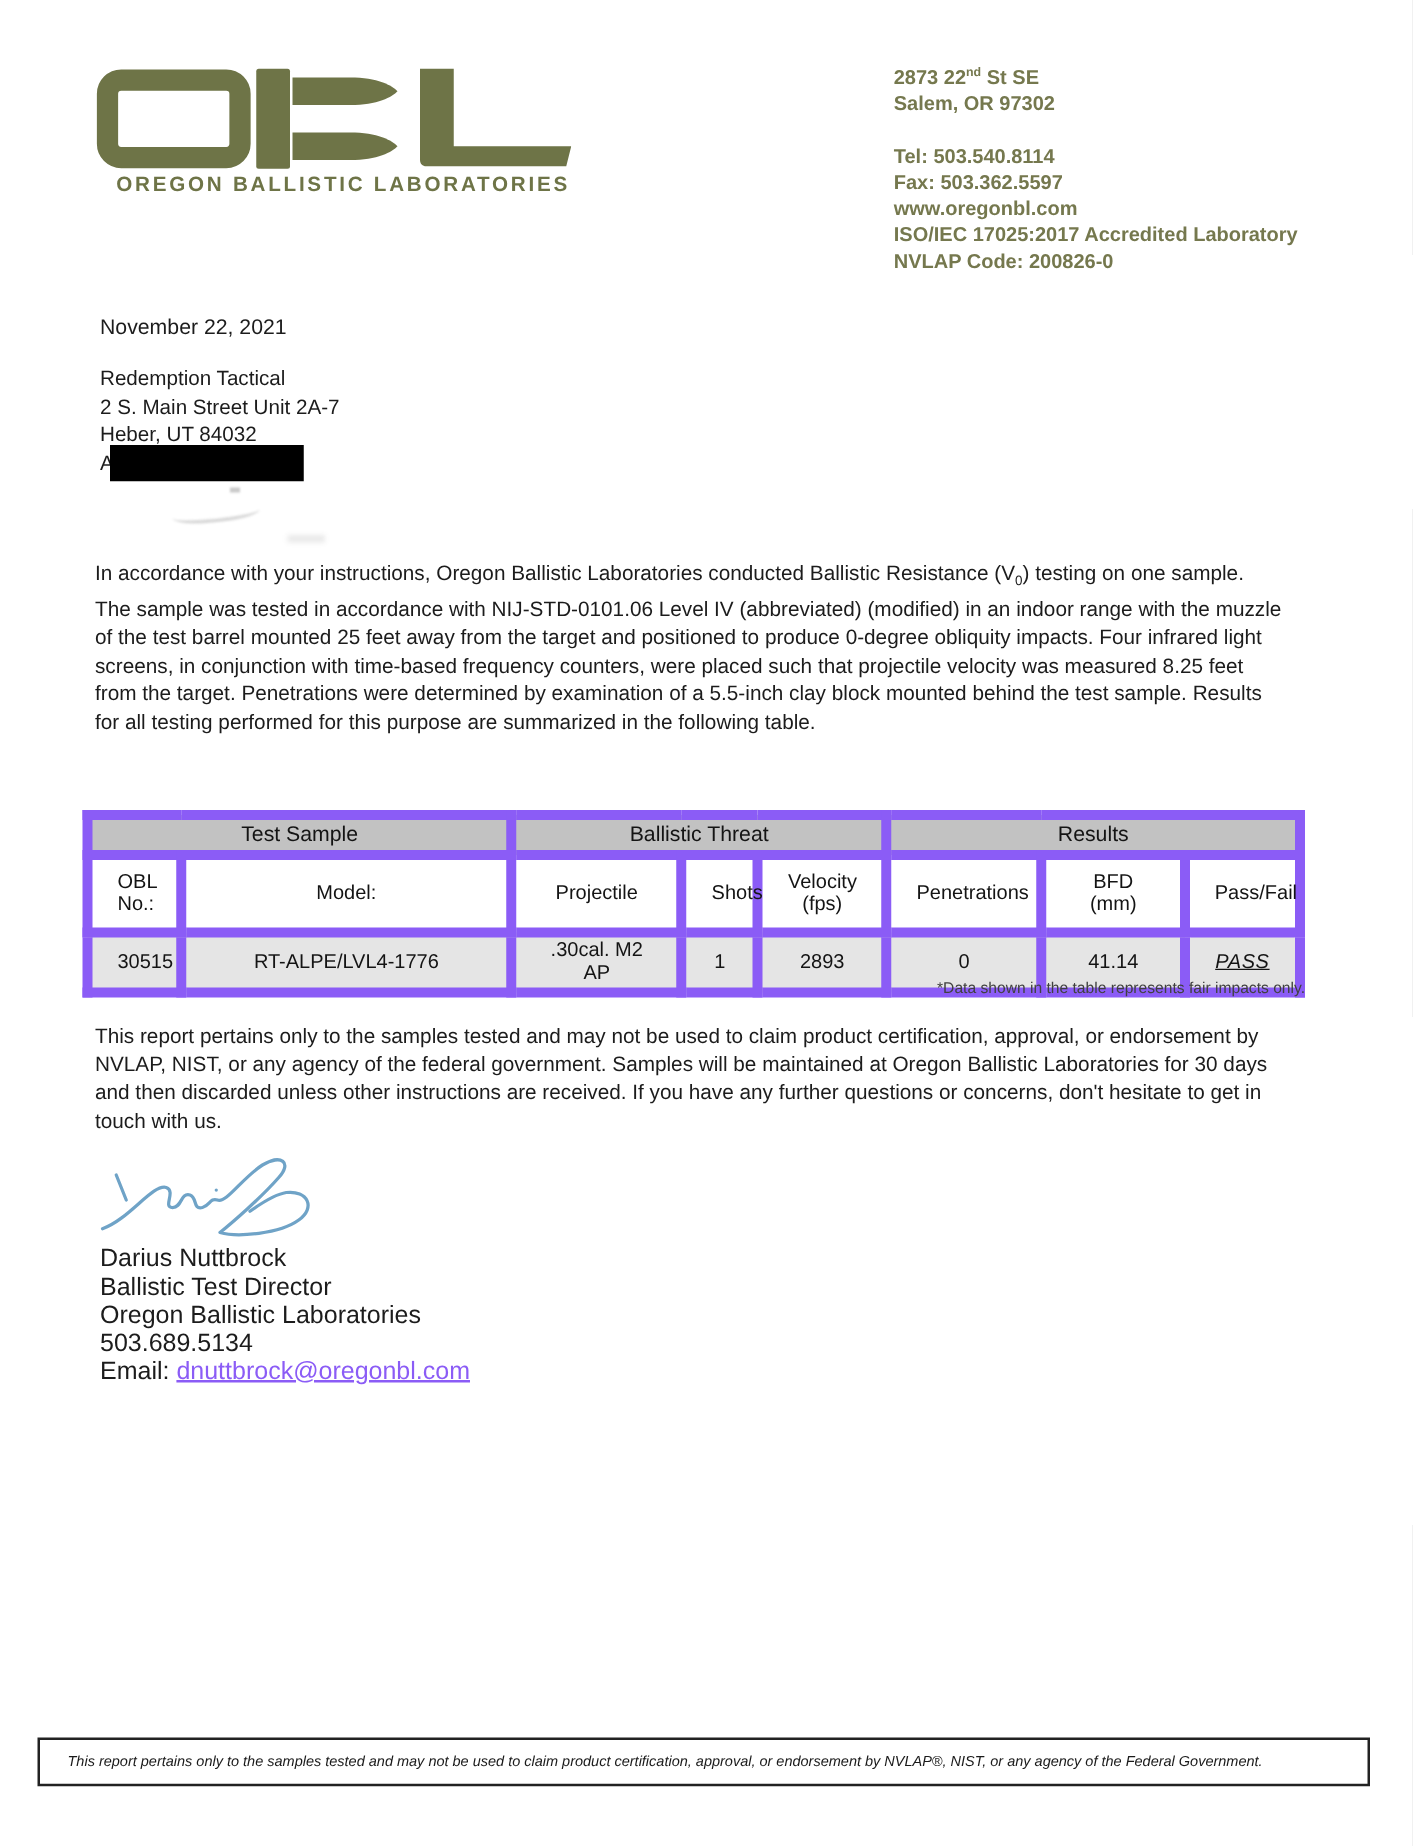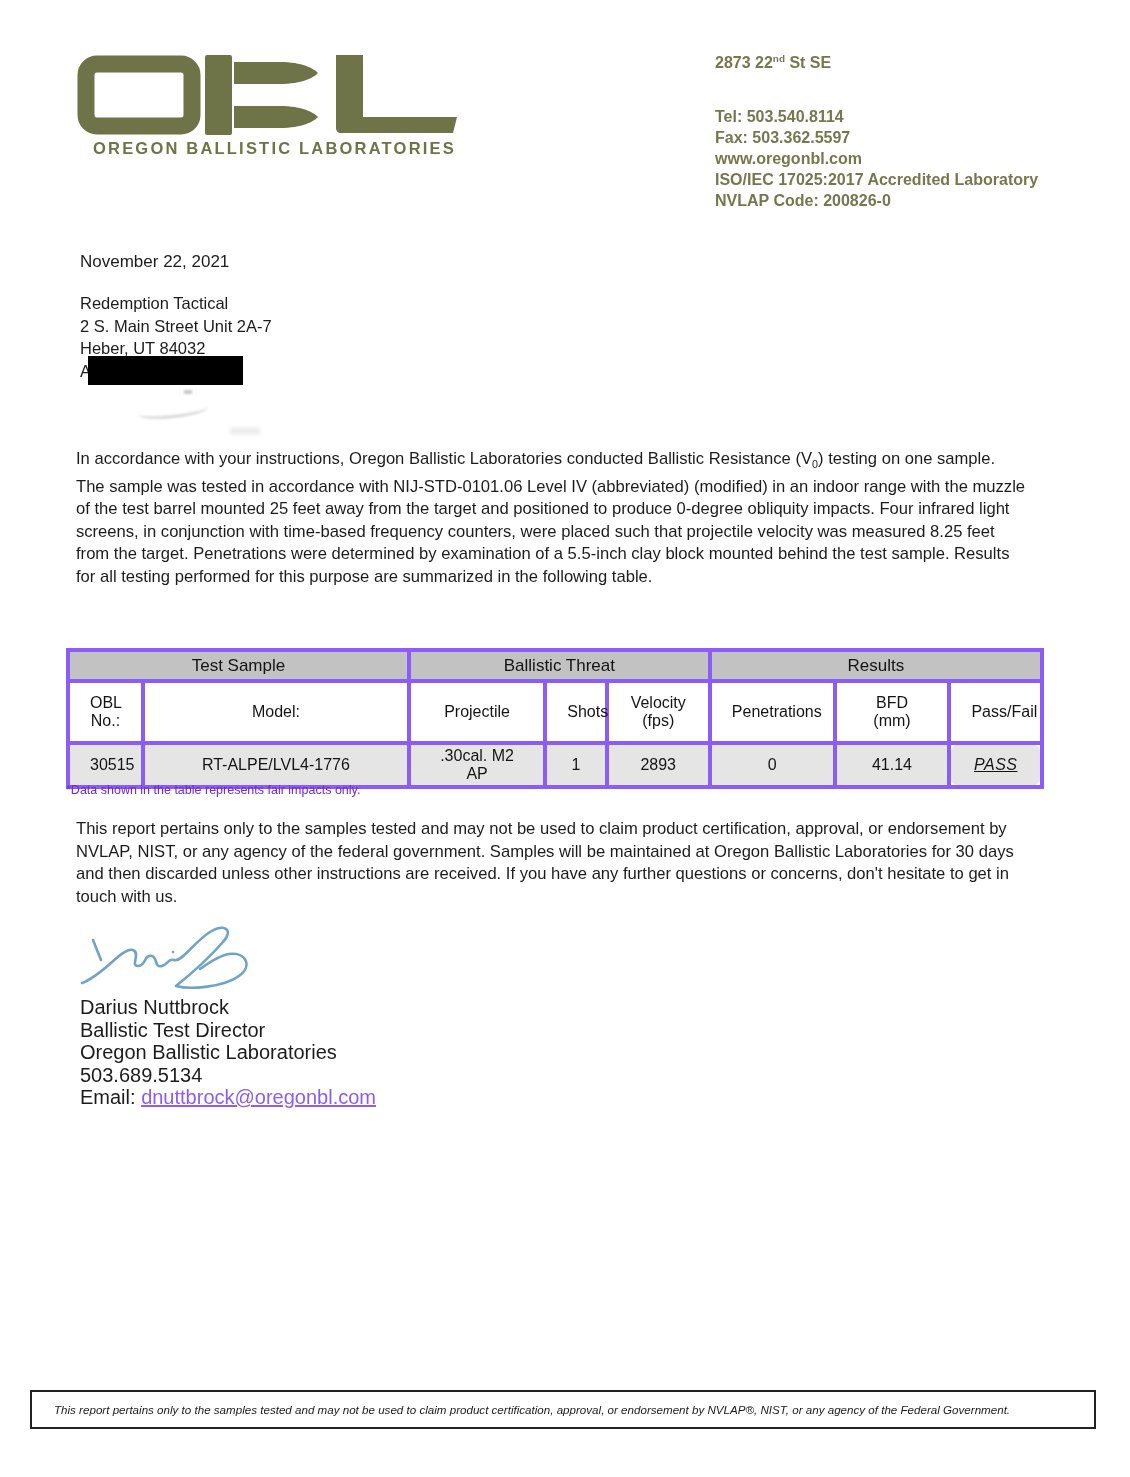--- a/index.html
+++ b/index.html
@@ -23,21 +23,21 @@
     padding-left: 18px;
     font-size: 16.5px;
     font-weight: bold;
     letter-spacing: 2.2px;
     color: #6e7447;
   }
   .contact-block {
     position: absolute; left: 715px; top: 48px;
     color: #75784e; font-weight: bold; font-size: 16px; line-height: 21px;
   }
-  .contact-gap { margin-top: 33px; }
+  .contact-gap { margin-top: 21px; }
   sup.ord { font-size: 0.62em; vertical-align: super; text-align: right; }
 
   
   .date-line { position: absolute; left: 80px; top: 252px; font-size: 17px; }
   .recipient-block { position: absolute; left: 80px; top: 292px; font-size: 16.5px; line-height: 22.5px; }
   .redaction-box {
     position: absolute; left: 88px; top: 356px; width: 155px; height: 29px;
     background: #000000;
   }
   .body-block { position: absolute; left: 76px; width: 952px; font-size: 16.6px; line-height: 22.5px; }
@@ -45,32 +45,32 @@
   .para3 { top: 818px; }
   sub.vsub { font-size: 0.65em; vertical-align: sub; }
 
   
   .results-table {
     position: absolute; left: 66px; top: 648px; width: 978px;
     border-collapse: collapse; table-layout: fixed;
     font-size: 16px; color: #141414;
   }
   .results-table th, .results-table td {
-    border: 4px solid #8b5cf6;
+    border: 8px solid #8b5cf6;
     text-align: center; vertical-align: middle;
     font-weight: normal;
     padding: 2px 20px;
   }
   .group-row th { background: #c2c2c2; height: 31px; font-size: 17px; }
   .head-row th { background: #ffffff; height: 62px; }
   .data-row td { background: #e5e5e5; height: 37px; }
   .pass-cell { font-weight: bold; font-style: italic; text-decoration: underline; letter-spacing: 0.5px; border-radius: 14px; }
   .table-footnote {
     position: absolute; left: 66px; top: 783px; width: 978px;
-    text-align: left; font-size: 12.5px; color: #6d28d9;
+    text-align: right; font-size: 12.5px; color: #404040;
   }
 
   
   .signature-svg { position: absolute; left: 78px; top: 923px; width: 170px; height: 72px; }
   .sig-block { position: absolute; left: 80px; top: 996px; font-size: 20px; line-height: 22.5px; }
   .email-link { color: #8b5cf6; text-decoration: underline; cursor: pointer; }
 
   
   .footer-box {
     position: absolute; left: 30px; top: 1390px; width: 1066px; height: 39px;
@@ -103,20 +103,21 @@
         <path d="M159,53 h46 c22,0 34,6.5 38,11 c-4,4.5 -16,11 -38,11 h-46 z"></path>
 
         <path d="M261,2 h27 v62 h94 l-4,16 h-112 c-3,0 -5,-2 -5,-5 z"></path>
       </g>
     </svg>
     <div class="logo-tagline">OREGON BALLISTIC LABORATORIES</div>
   </div>
 
   <div class="contact-block">
     <div><span>2873 22</span><sup class="ord">nd</sup><span> St SE</span></div>
+    <div>Salem, OR 97302</div>
     <div class="contact-gap">Tel: 503.540.8114</div>
     <div>Fax: 503.362.5597</div>
     <div>www.oregonbl.com</div>
     <div>ISO/IEC 17025:2017 Accredited Laboratory</div>
     <div>NVLAP Code: 200826-0</div>
   </div>
 
   <div class="date-line">November 22, 2021</div>
 
   <div class="recipient-block">

